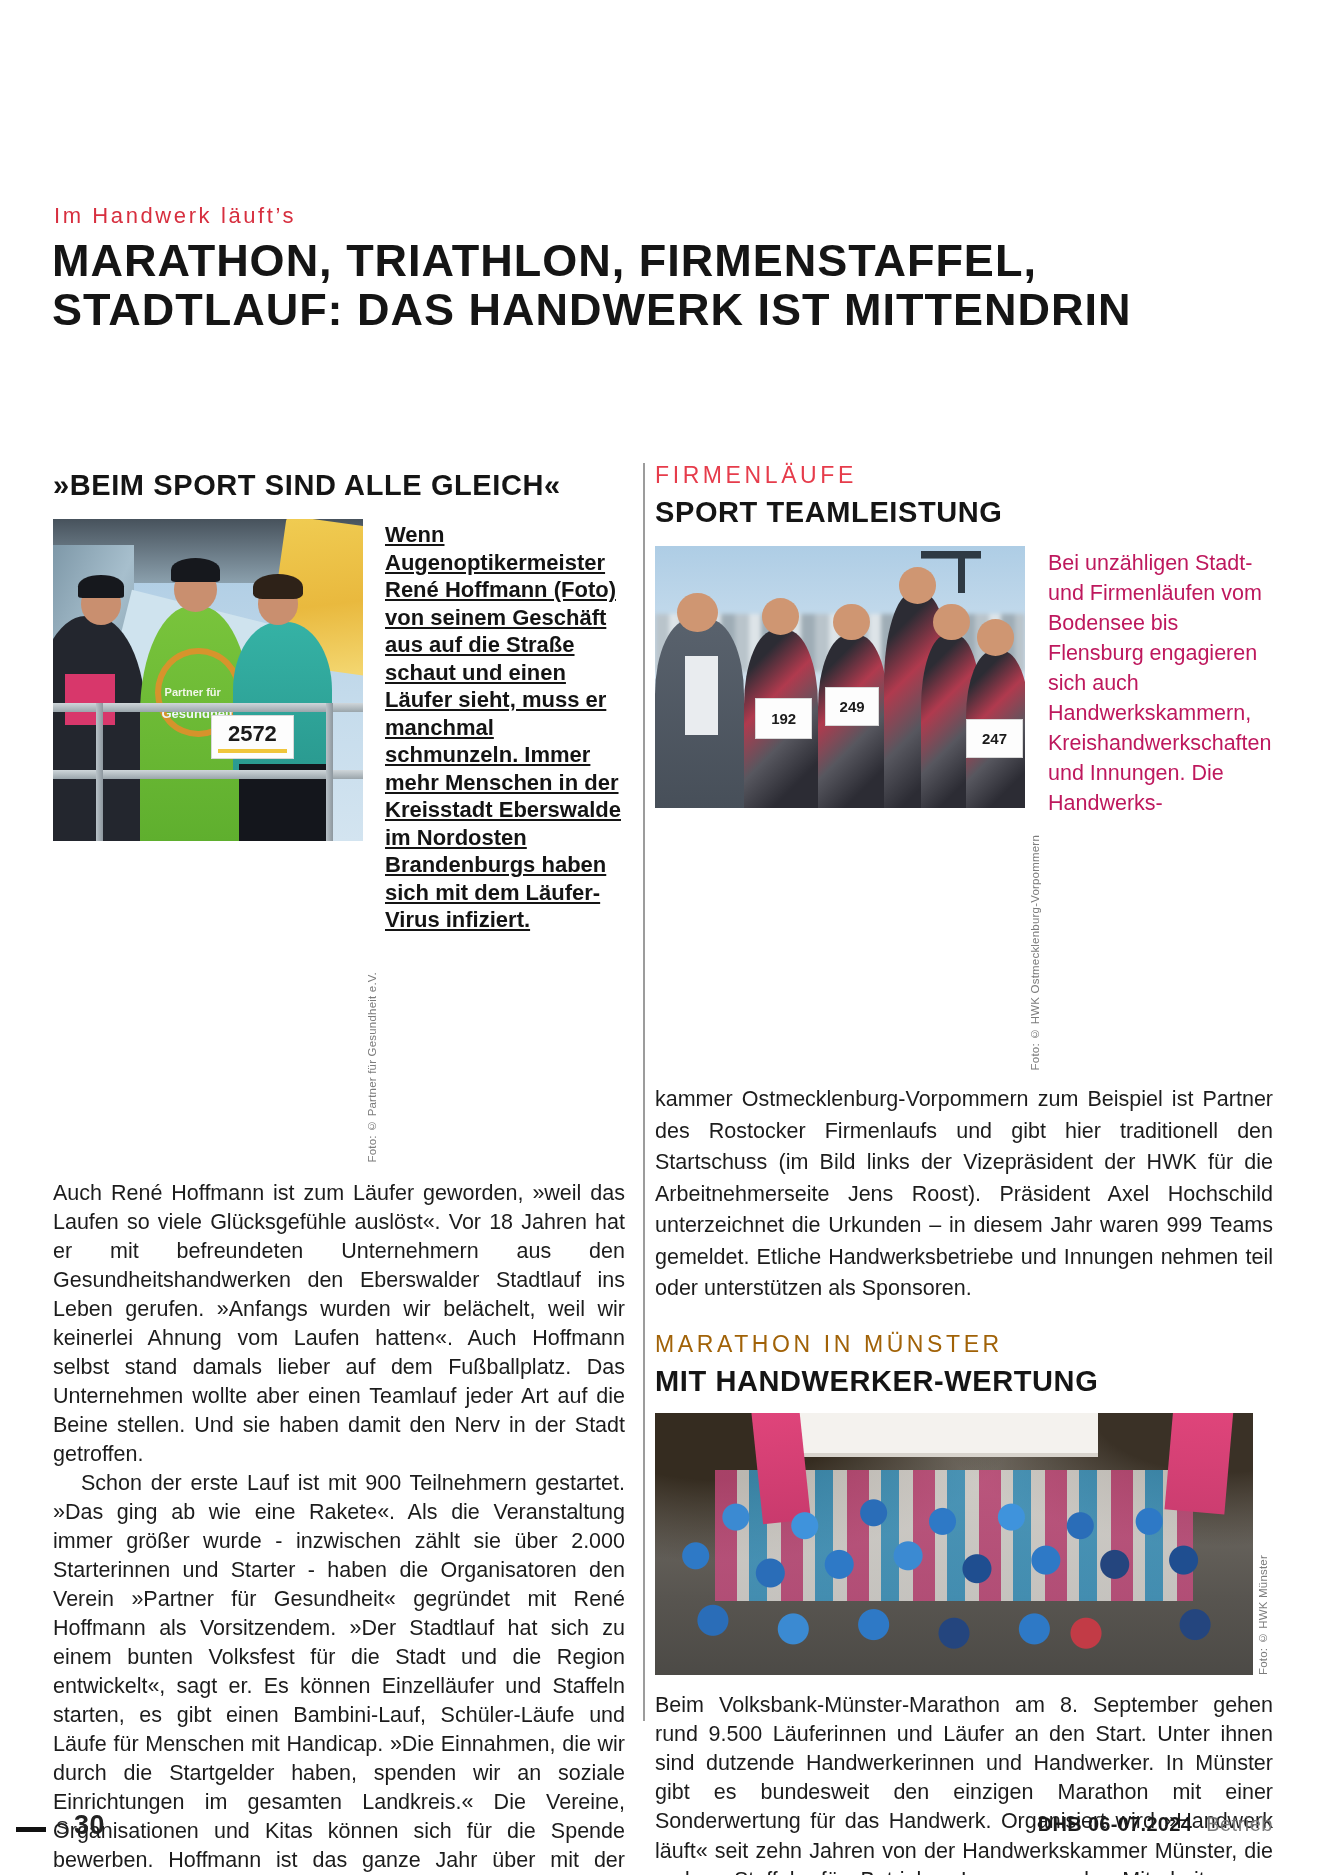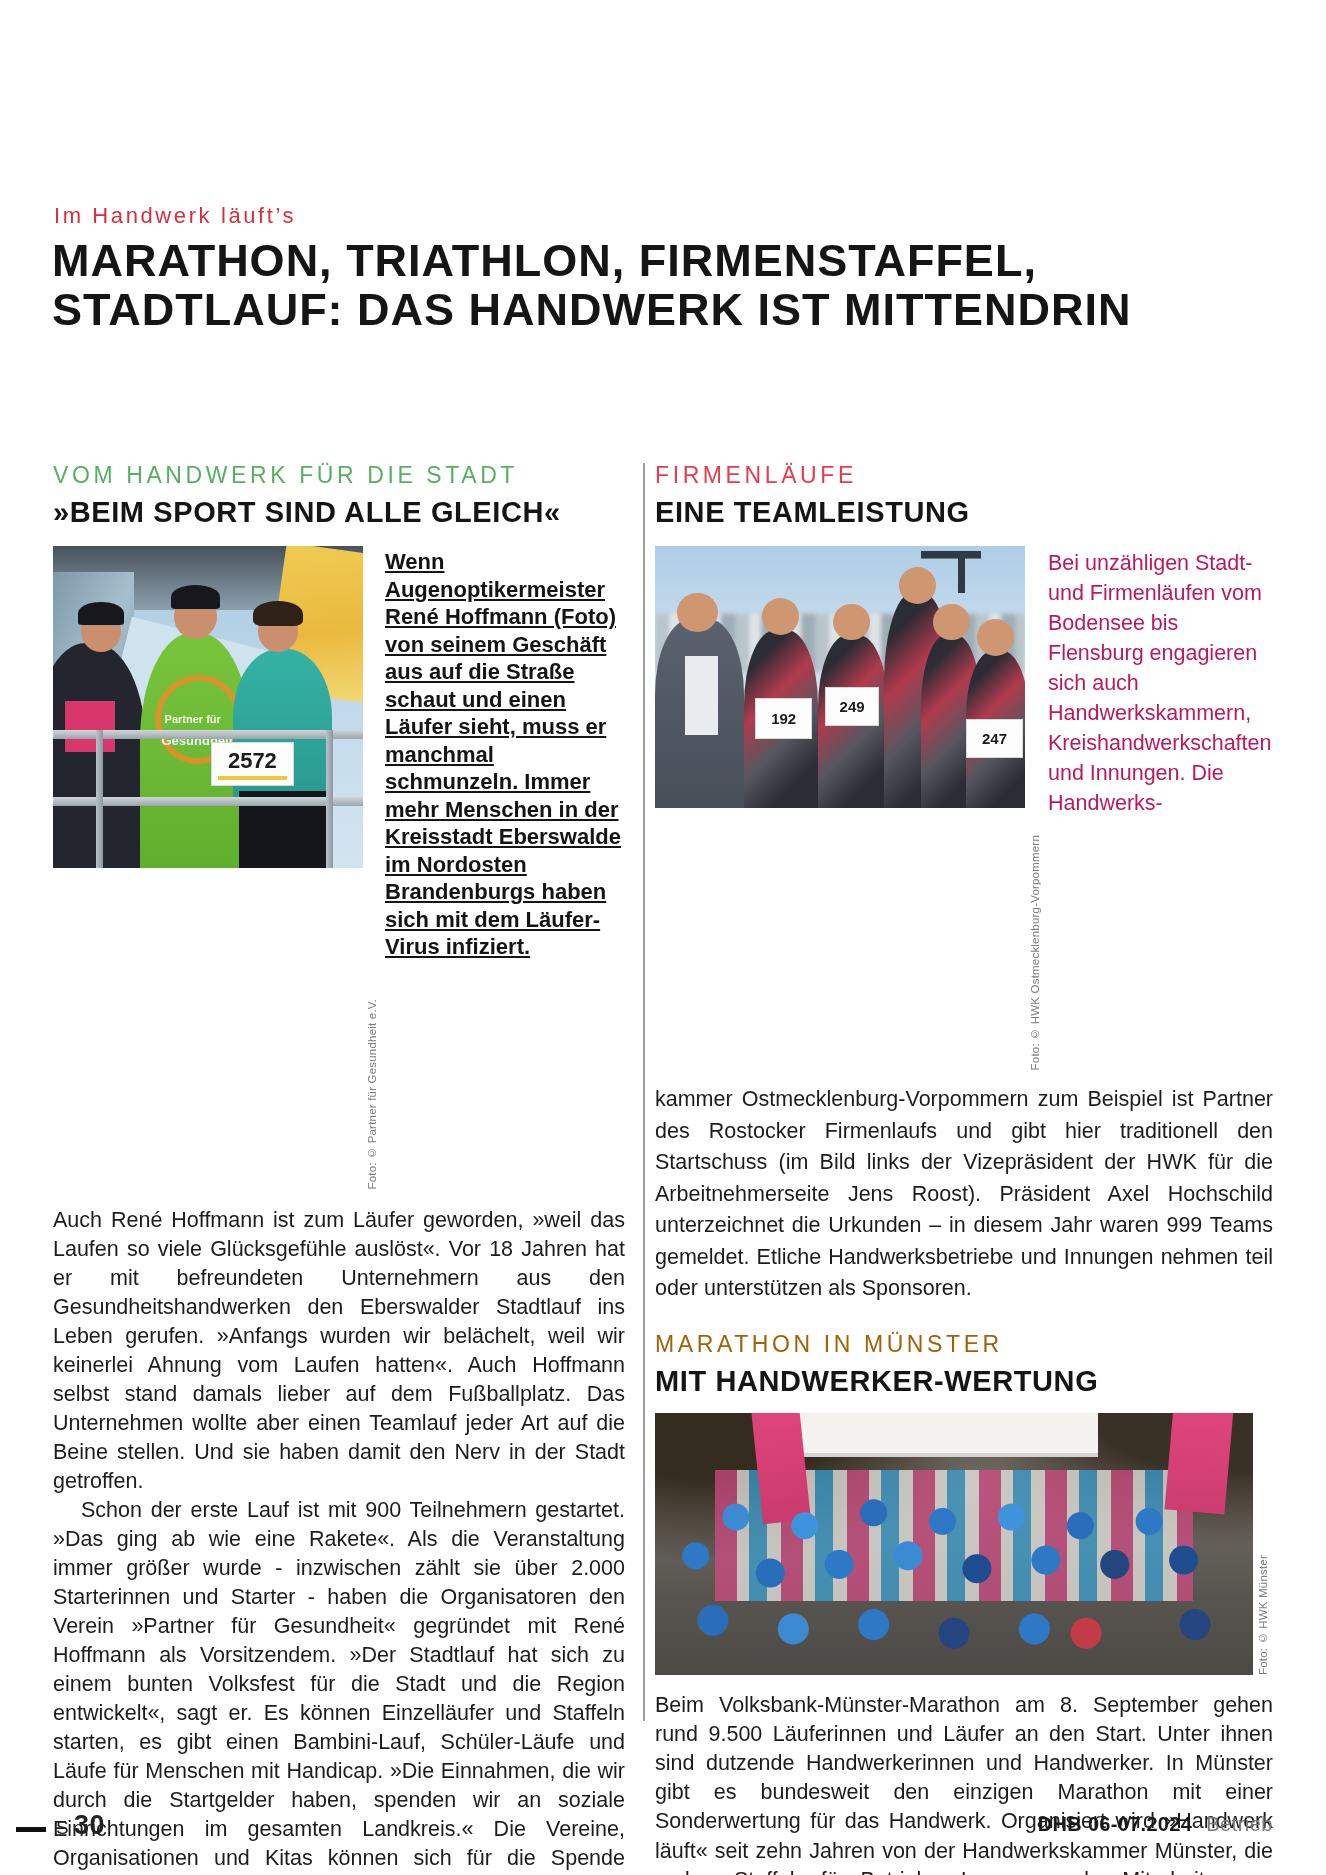--- a/index.html
+++ b/index.html
@@ -187,21 +187,20 @@
 
   <div class="kicker">Im Handwerk läuft’s</div>
   <div class="headline">
     <div>MARATHON, TRIATHLON, FIRMENSTAFFEL,</div>
     <div>STADTLAUF: DAS HANDWERK IST MITTENDRIN</div>
   </div>
 
   <div class="col-rule"></div>
 
   <div class="left-col">
-    <div class="section-kicker green">VOM HANDWERK FÜR DIE STADT</div>
     <div class="article-title">»BEIM SPORT SIND ALLE GLEICH«</div>
 
     <div class="photo-row">
       <div class="photo photo1">
         <div class="p1-sky"></div>
         <div class="p1-building"></div>
         <div class="p1-glass"></div>
         <div class="p1-sign"></div>
         <div class="p1-sign-paper"></div>
         <div class="p1-green-bush"></div>
@@ -234,21 +233,21 @@
     </div>
 
     <div class="l-body">
       <p class="p1">Auch René Hoffmann ist zum Läufer geworden, »weil das Laufen so viele Glücksgefühle auslöst«. Vor 18 Jahren hat er mit befreundeten Unternehmern aus den Gesundheitshandwerken den Eberswalder Stadtlauf ins Leben gerufen. »Anfangs wurden wir belächelt, weil wir keinerlei Ahnung vom Laufen hatten«. Auch Hoffmann selbst stand damals lieber auf dem Fußballplatz. Das Unternehmen wollte aber einen Teamlauf jeder Art auf die Beine stellen. Und sie haben damit den Nerv in der Stadt getroffen.</p>
       <p class="p2"><span>Schon der erste Lauf ist mit 900 Teilnehmern gestartet. »Das ging ab wie eine Rakete«. Als die Veranstaltung immer größer wurde - inzwischen zählt sie über 2.000 Starterinnen und Starter - haben die Organisatoren den Verein »Partner für Gesundheit« gegründet mit René Hoffmann als Vorsitzendem. »Der Stadtlauf hat sich zu einem bunten Volksfest für die Stadt und die Region entwickelt«, sagt er. Es können Einzelläufer und Staffeln starten, es gibt einen Bambini-Lauf, Schüler-Läufe und Läufe für Menschen mit Handicap. »Die Einnahmen, die wir durch die Startgelder haben, spenden wir an soziale Einrichtungen im gesamten Landkreis.« Die Vereine, Organisationen und Kitas können sich für die Spende bewerben. Hoffmann ist das ganze Jahr über mit der Organisation – von der Werbung bis zu Straßensperren – beschäftigt, moderiert am Wettkampftag die Veranstaltung und verteilt die Pokale. Genau wie alle anderen im Team macht er das ehrenamtlich – neben seinen zwei Augenoptikfachgeschäften mit neun Mitarbeitern. »Uns geht es um Zusammenhalt, das Wir-Gefühl in der Stadt und um das Thema Integration. Beim Sport sind alle gleich, das ist uns über die Jahre besonders aufgefallen und eine Herzensangelegenheit.« Der nächste Lauf ist am 15. September.</span>&nbsp;&nbsp;&nbsp;</p>
     </div>
   </div>
 
   <div class="right-col">
     <div class="section-kicker red">FIRMENLÄUFE</div>
-    <div class="article-title">EINE TEAMLEISTUNG</div>
+    <div class="article-title">SPORT TEAMLEISTUNG</div>
 
     <div class="photo-row">
       <div class="photo photo2">
         <div class="p2-sky"></div>
         <div class="p2-crane"></div>
         <div class="p2-crowd"></div>
         <div class="p2-ground"></div>
         <div class="p2-suit"></div>
         <div class="p2-suit-shirt"></div>
         <div class="runner r1"></div>

